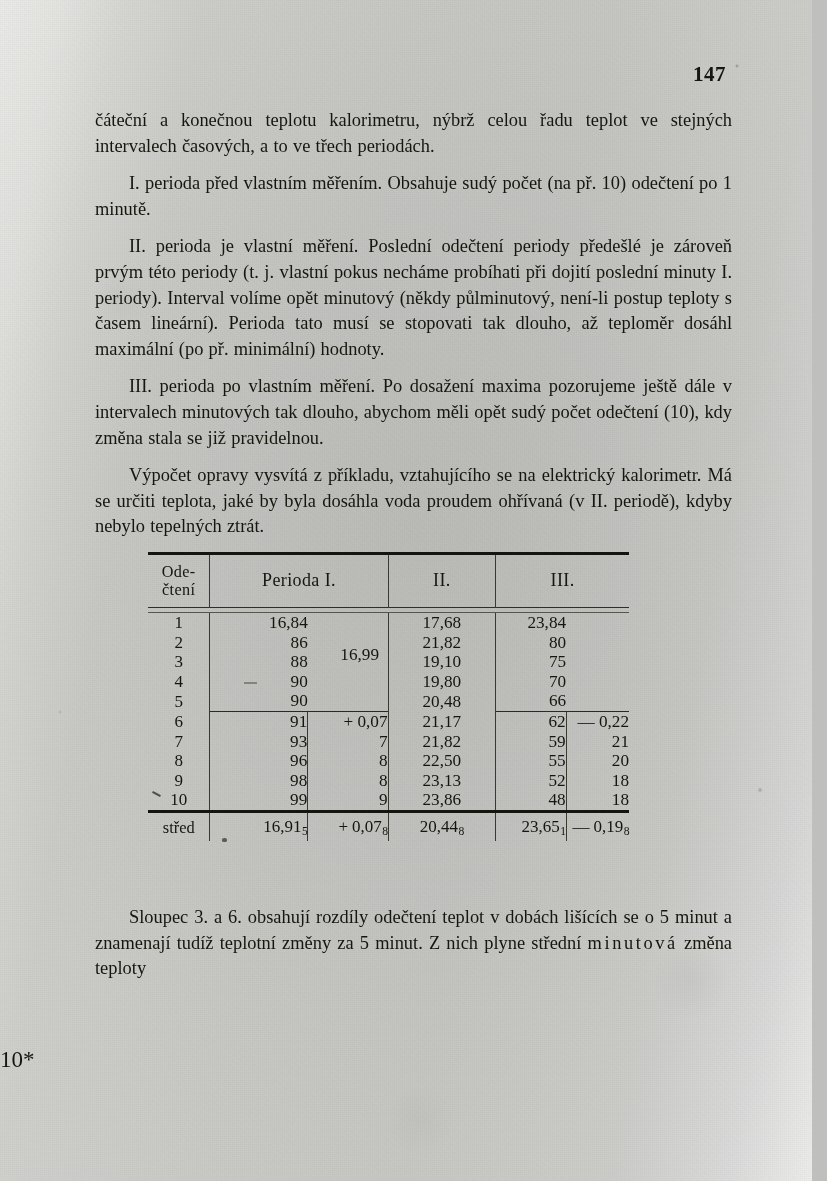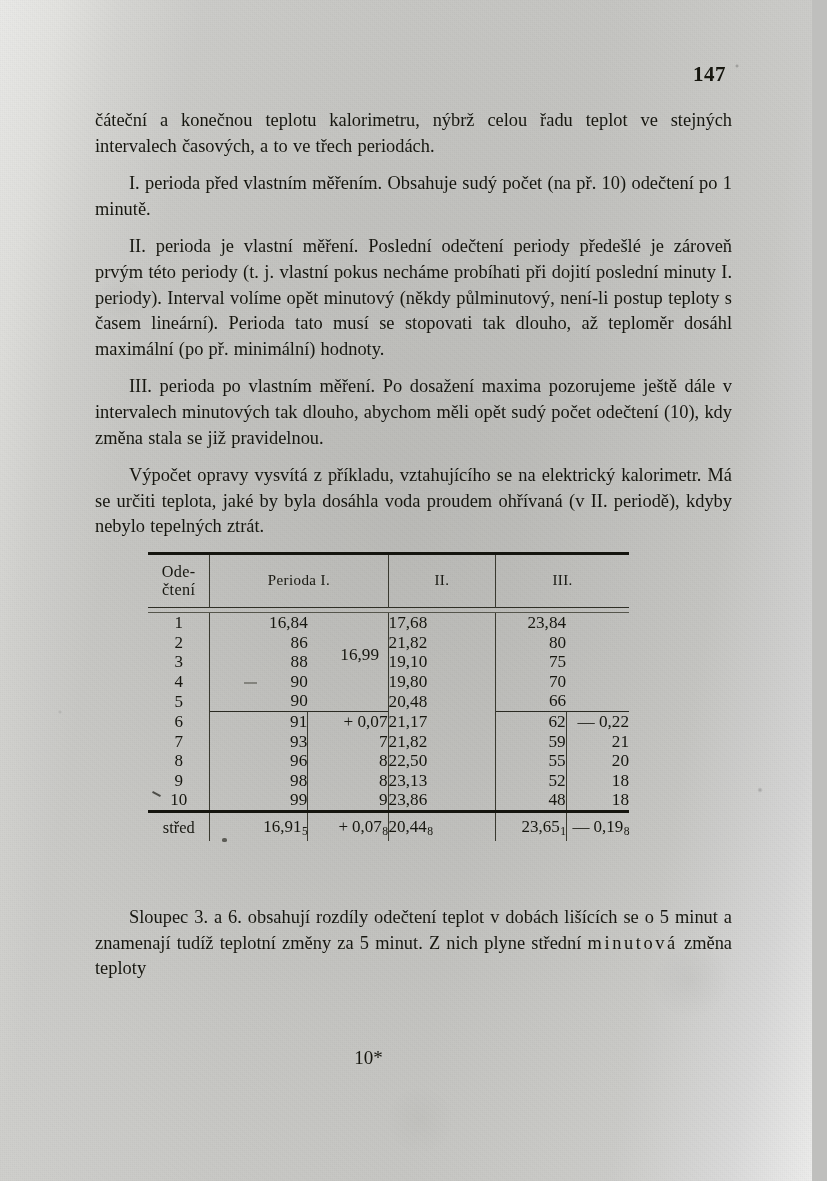--- a/index.html
+++ b/index.html
@@ -88,22 +88,22 @@
     position: absolute;
     left: 95px;
     top: 905px;
     width: 637px;
   }
   .sig {
     position: absolute;
     top: 1047px;
     left: 0;
     width: 737px;
-    text-align: center;
-    font-size: 19px;
+    text-align: left;
+    font-size: 23px;
   }
   .spaced { letter-spacing: 2.6px; }
 
   
   .tablewrap {
     position: absolute;
     left: 148px;
     top: 552px;
     width: 481px;
   }
@@ -118,21 +118,21 @@
     font-weight: normal;
     vertical-align: middle;
   }
   .rule-thick { border-top: 3.5px solid #15150f; }
   .rule-thin { border-top: 1.2px solid #2a2a22; }
   .vsep { border-left: 1.2px solid #3a3a30; }
 
   thead th {
     height: 52px;
     text-align: center;
-    font-size: 15px;
+    font-size: 18px;
     letter-spacing: .4px;
   }
   thead th.odectend {
     font-size: 16.2px;
     line-height: 18px;
     width: 62px;
   }
   thead th.per1 { width: 178px; }
   thead th.per2 { width: 108px; margin-left: 28px; }
   thead th.per3 { width: 133px; }
@@ -140,21 +140,21 @@
   .headsep {
     height: 4px;
     border-top: 1.3px solid #2f2f26;
     border-bottom: 1.3px solid #56564c;
     padding: 0;
   }
 
   td.n    { width: 62px;  text-align: center; font-size: 17px; }
   td.c1a  { width: 98px;  text-align: right; padding-right: 14px; }
   td.c1b  { width: 80px;  text-align: right; padding-right: 20px; }
-  td.c2   { width: 108px; text-align: left; padding-right: 30px; }
+  td.c2   { width: 108px; text-align: center; padding-right: 30px; }
   td.c3a  { width: 70px;  text-align: right; padding-right: 6px; }
   td.c3b  { width: 63px;  text-align: right; padding-right: 6px; }
 
   tbody tr.drow td { height: 19.6px; }
 
   
   .preval {
     position: absolute;
     left: 301px;
     top: 645px;

